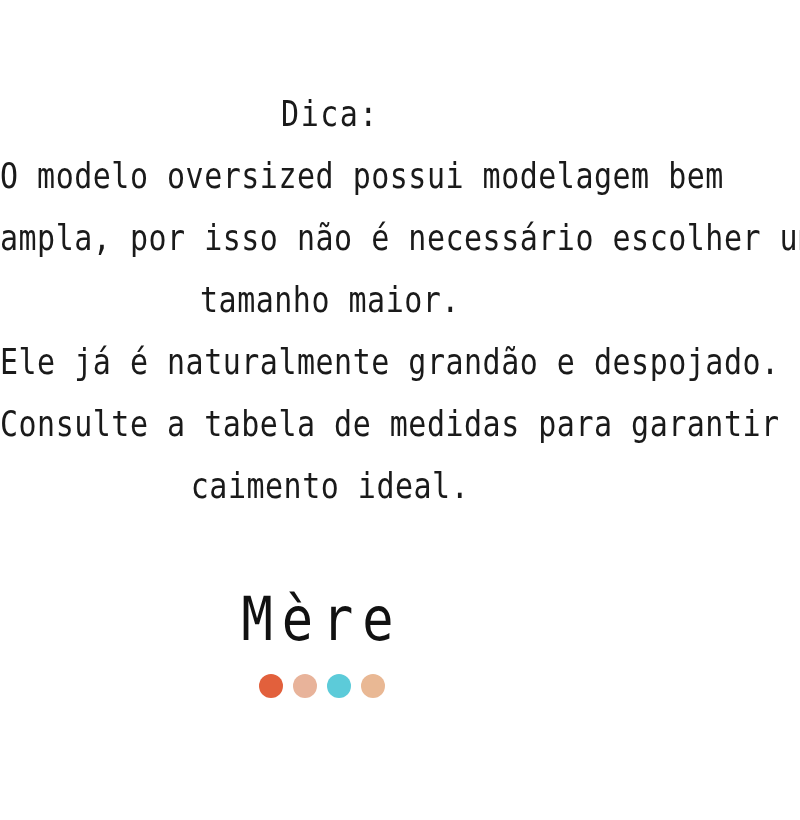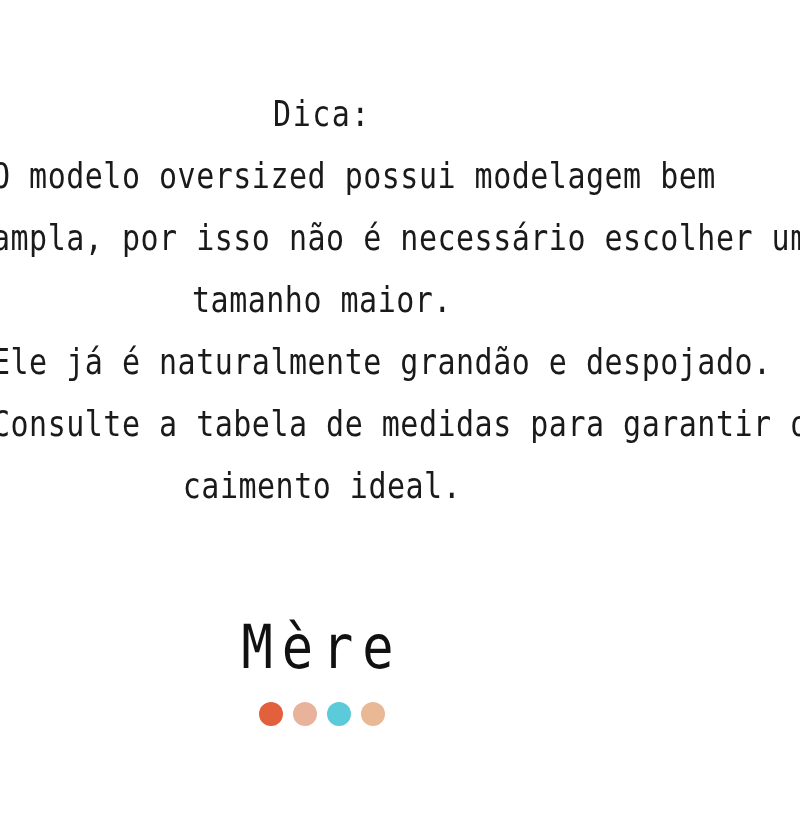--- a/index.html
+++ b/index.html
@@ -15,21 +15,20 @@
     overflow: hidden;
   }
 
   .page {
     width: 644px;
     height: 820px;
     position: relative;
     box-sizing: border-box;
     display: flex;
     flex-direction: column;
-    align-items: center;
   }
 
   .tip-block {
     width: 660px;
     margin-top: 78px;
     text-align: center;
   }
 
   .tip-line {
     font-family: "DejaVu Sans Mono", monospace;
@@ -41,21 +40,21 @@
     transform: scaleY(1.18);
     transform-origin: center top;
     white-space: nowrap;
   }
 
   .tip-line.heading {
     letter-spacing: 1.5px;
   }
 
   .brand-wrap {
-    margin-top: 100px;
+    margin-top: 72px;
     text-align: center;
   }
 
   .brand-name {
     font-family: "DejaVu Sans Mono", monospace;
     font-size: 52px;
     letter-spacing: 9px;
     color: #111111;
     transform: scaleY(1.16);
     transform-origin: center top;

